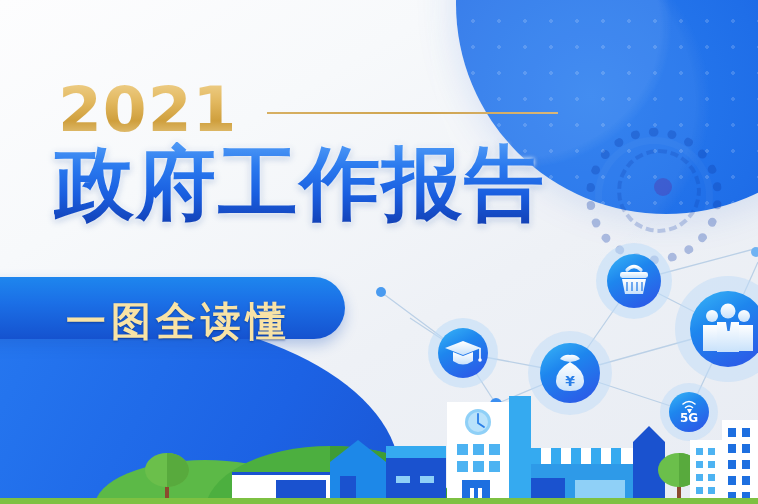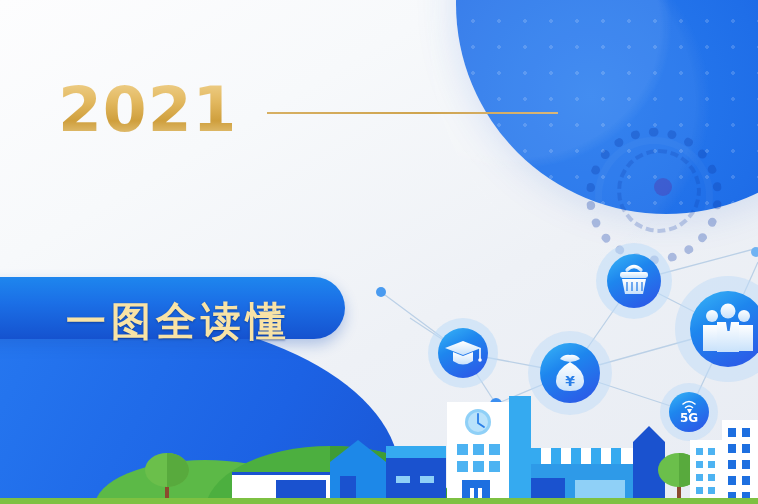--- a/index.html
+++ b/index.html
@@ -297,18 +297,19 @@
     </g>
 
     <rect x="0" y="114" width="758" height="6" fill="#7ec142"></rect>
   </svg>
 
   <div class="year-row">
     <div class="year">2021</div>
     <div class="year-line"></div>
   </div>
 
+  <div class="title">政府工作报告</div>
 
   <div class="pill">
     <span class="pill-text">一图全读懂</span>
   </div>
 
 </div>
 
 </body></html>

